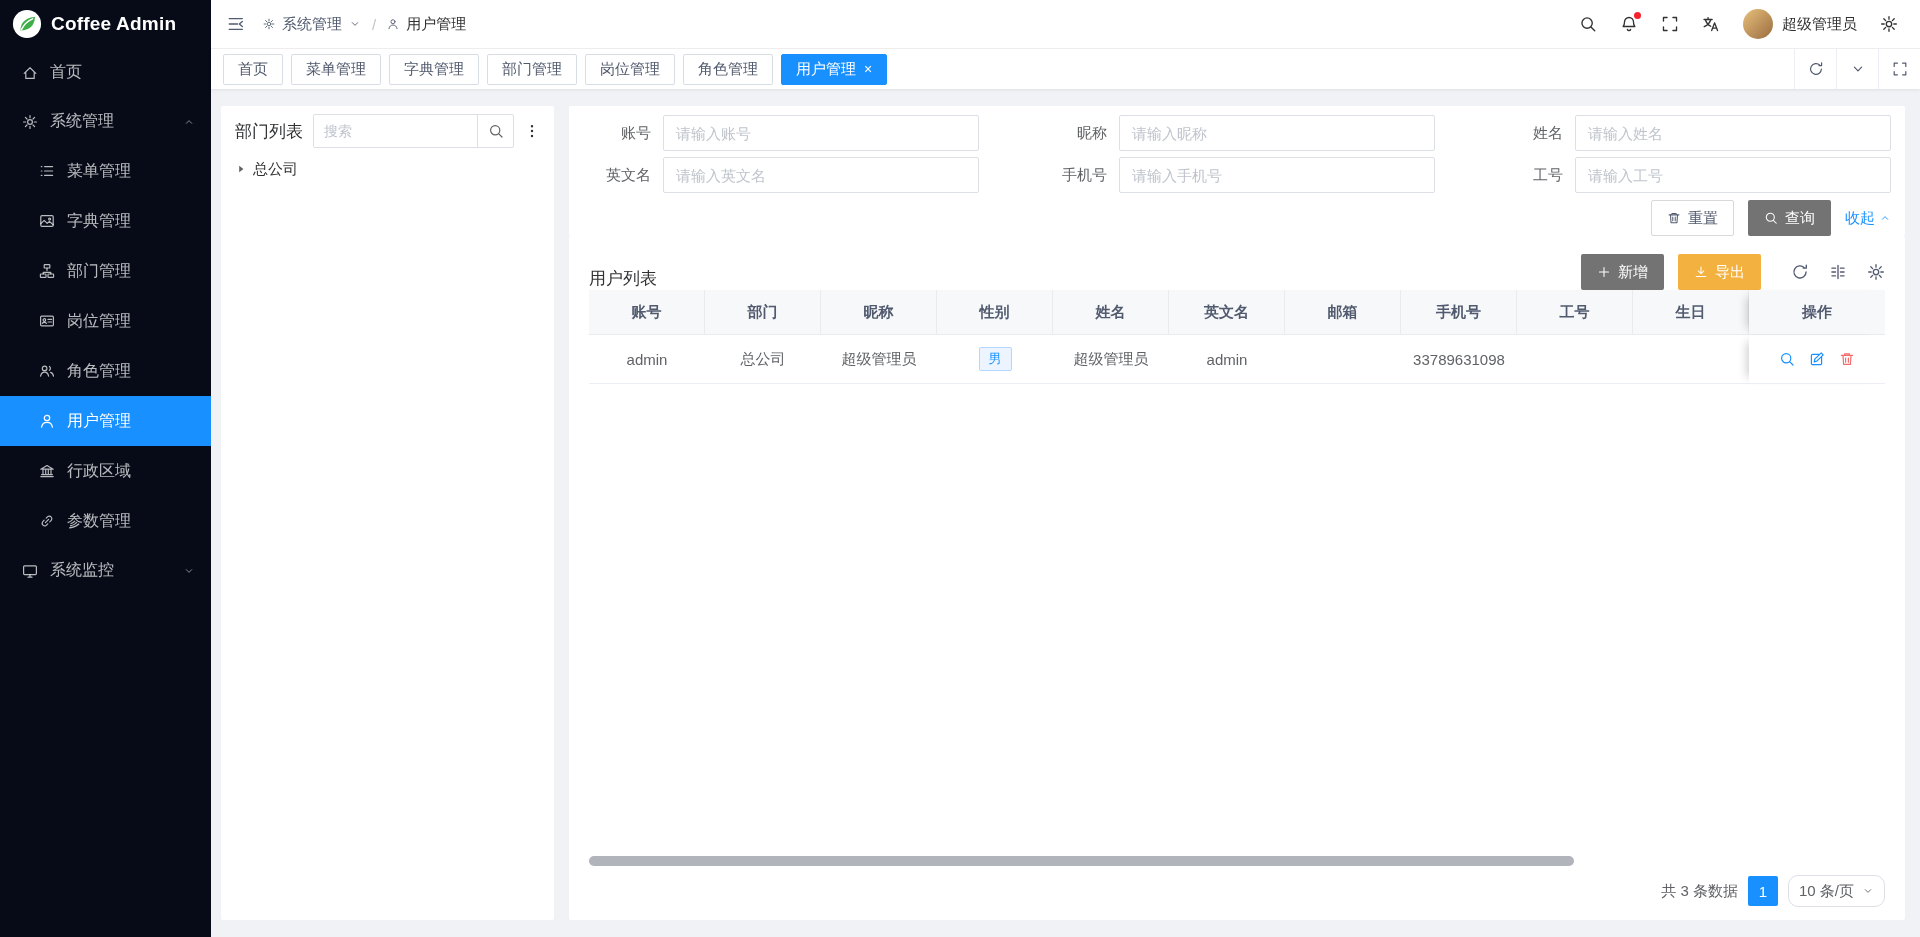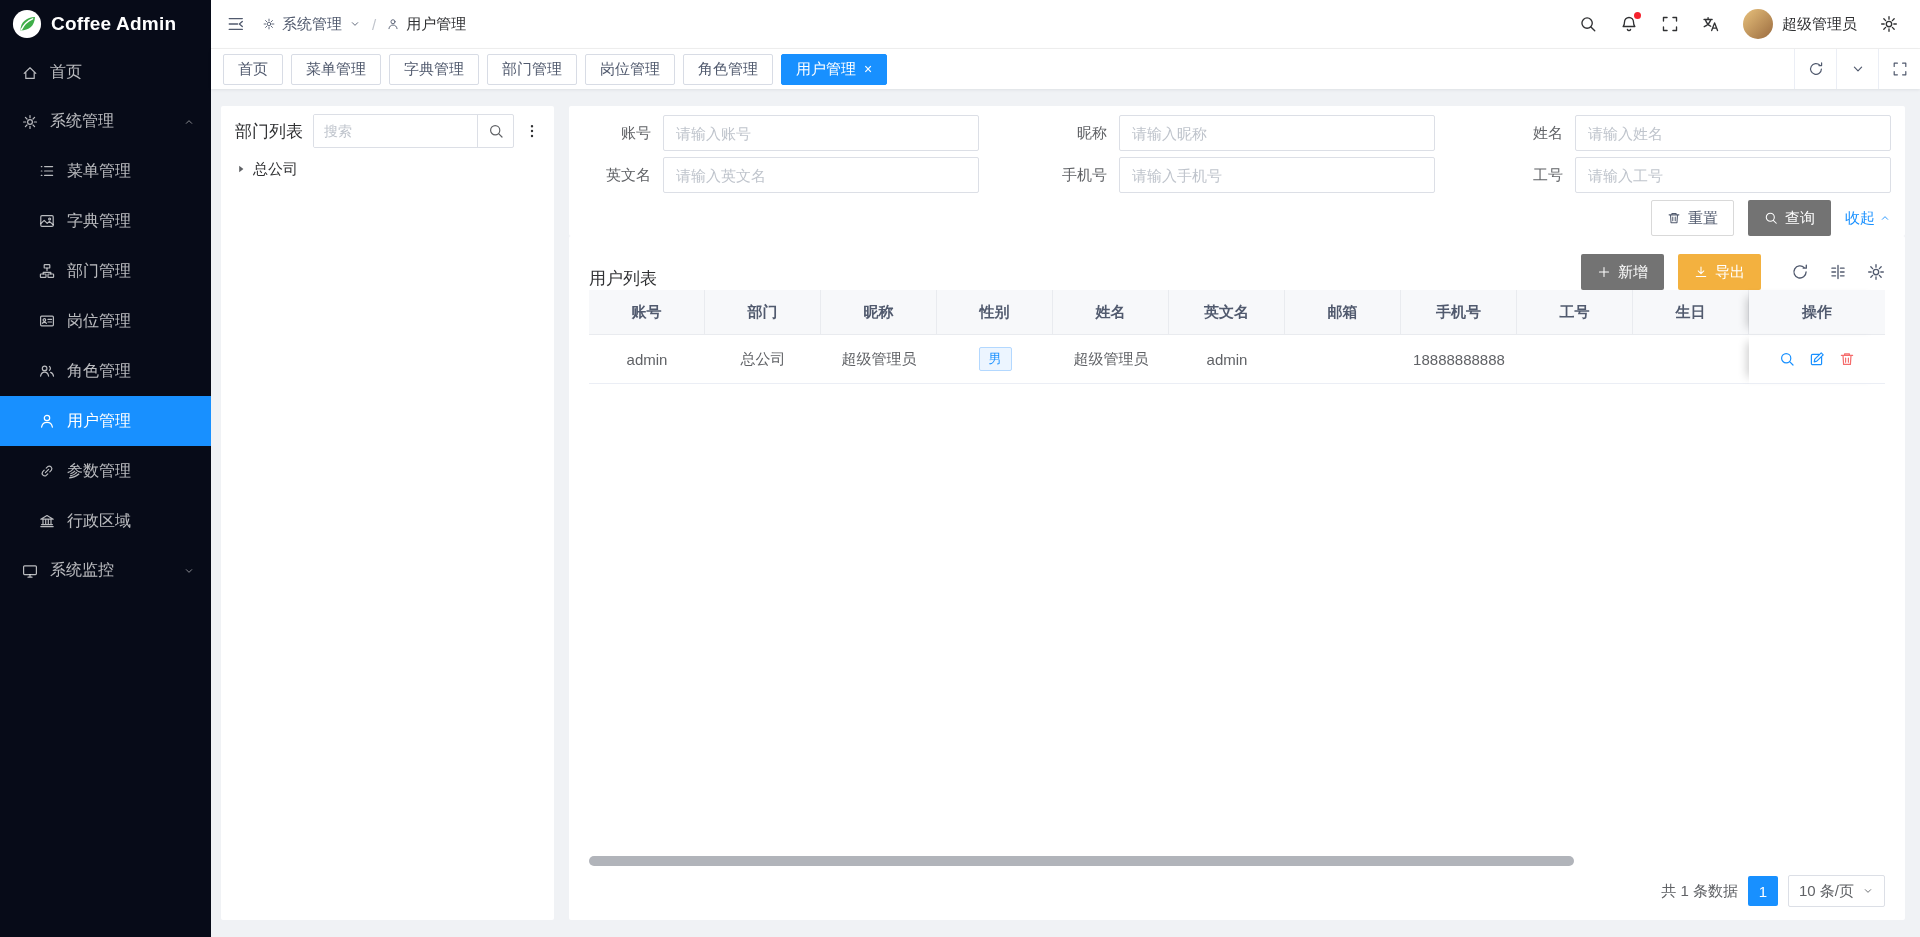--- a/index.html
+++ b/index.html
@@ -97,21 +97,21 @@
   .badge{background:#ecf5ff;border:1px solid #b3d8ff;color:#1890ff;font-size:13px;padding:2px 9px;border-radius:2px;line-height:1.35}
   .row-actions{display:flex;align-items:center;gap:14px}
   .act{display:flex;cursor:pointer}
   .act.view,.act.edit{color:#1890ff}
   .act.del{color:#f56c6c}
   .t-spacer{flex:1}
   .h-scroll{height:10px;position:relative;margin-bottom:6px;flex-shrink:0}
   .h-thumb{position:absolute;left:0;top:0;height:10px;width:76%;background:#b1b4ba;border-radius:5px;cursor:pointer}
   .pager{display:flex;align-items:center;justify-content:flex-end;gap:10px;height:38px;color:#606266;font-size:15px;flex-shrink:0}
   .page-num{width:30px;height:30px;background:#1890ff;color:#fff;display:flex;align-items:center;justify-content:center;border-radius:2px;cursor:pointer}
-  .page-size{height:32px;display:flex;align-items:center;gap:8px;padding:0 10px;border:1px solid #dcdfe6;border-radius:2px;color:#606266;cursor:pointer;background:#fff}
+  .page-size{height:32px;display:flex;align-items:center;gap:8px;padding:0 10px;border:1px solid #dcdfe6;border-radius:10px;color:#606266;cursor:pointer;background:#fff}
 </style>
 </head>
 <body>
 
 <svg width="0" height="0" style="position:absolute">
   <defs>
     <symbol id="i-fold" viewBox="0 0 16 16">
         <path d="M2 3.2h11.6M2 8h7.4M2 12.8h11.6M13.6 5.8L11 8l2.6 2.2"></path>
       </symbol>
     <symbol id="i-gear" viewBox="0 0 16 16">
@@ -265,29 +265,29 @@
         <span>角色管理</span>
       </div>
       <div class="menu-item active">
         <svg class="ic">
             <use href="#i-person"></use>
           </svg>
         <span>用户管理</span>
       </div>
       <div class="menu-item">
         <svg class="ic">
+            <use href="#i-bank"></use>
+          </svg>
+        <span>行政区域</span>
+      </div>
+      <div class="menu-item">
+        <svg class="ic">
             <use href="#i-link"></use>
           </svg>
         <span>参数管理</span>
-      </div>
-      <div class="menu-item">
-        <svg class="ic">
-            <use href="#i-bank"></use>
-          </svg>
-        <span>行政区域</span>
       </div>
     </div>
 
     <div class="menu-item">
       <svg class="ic">
           <use href="#i-monitor"></use>
         </svg>
       <span>系统监控</span>
       <svg class="ic sm chev">
           <use href="#i-chevdown"></use>
@@ -518,21 +518,21 @@
           <div class="tr">
             <div class="td">admin</div>
             <div class="td">总公司</div>
             <div class="td">超级管理员</div>
             <div class="td">
               <span class="badge">男</span>
             </div>
             <div class="td">超级管理员</div>
             <div class="td">admin</div>
             <div class="td"></div>
-            <div class="td">18888888888</div>
+            <div class="td">33789631098</div>
             <div class="td"></div>
             <div class="td"></div>
             <div class="td op">
               <div class="row-actions">
                 <span class="act view">
                     <svg class="ic">
                       <use href="#i-search"></use>
                     </svg>
                   </span>
                 <span class="act edit">
@@ -549,21 +549,21 @@
             </div>
           </div>
 
           <div class="t-spacer"></div>
 
           <div class="h-scroll">
             <div class="h-thumb"></div>
           </div>
 
           <div class="pager">
-            <span>共 1 条数据</span>
+            <span>共 3 条数据</span>
             <span class="page-num">1</span>
             <span class="page-size">
               <span>10 条/页</span>
               <svg class="ic sm">
                   <use href="#i-chevdown"></use>
                 </svg>
             </span>
           </div>
         </div>
 

